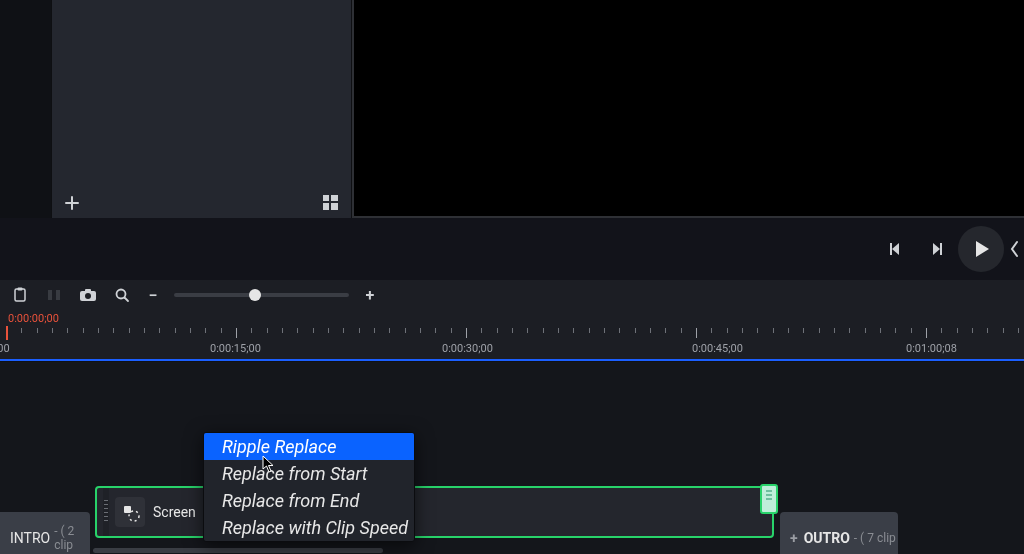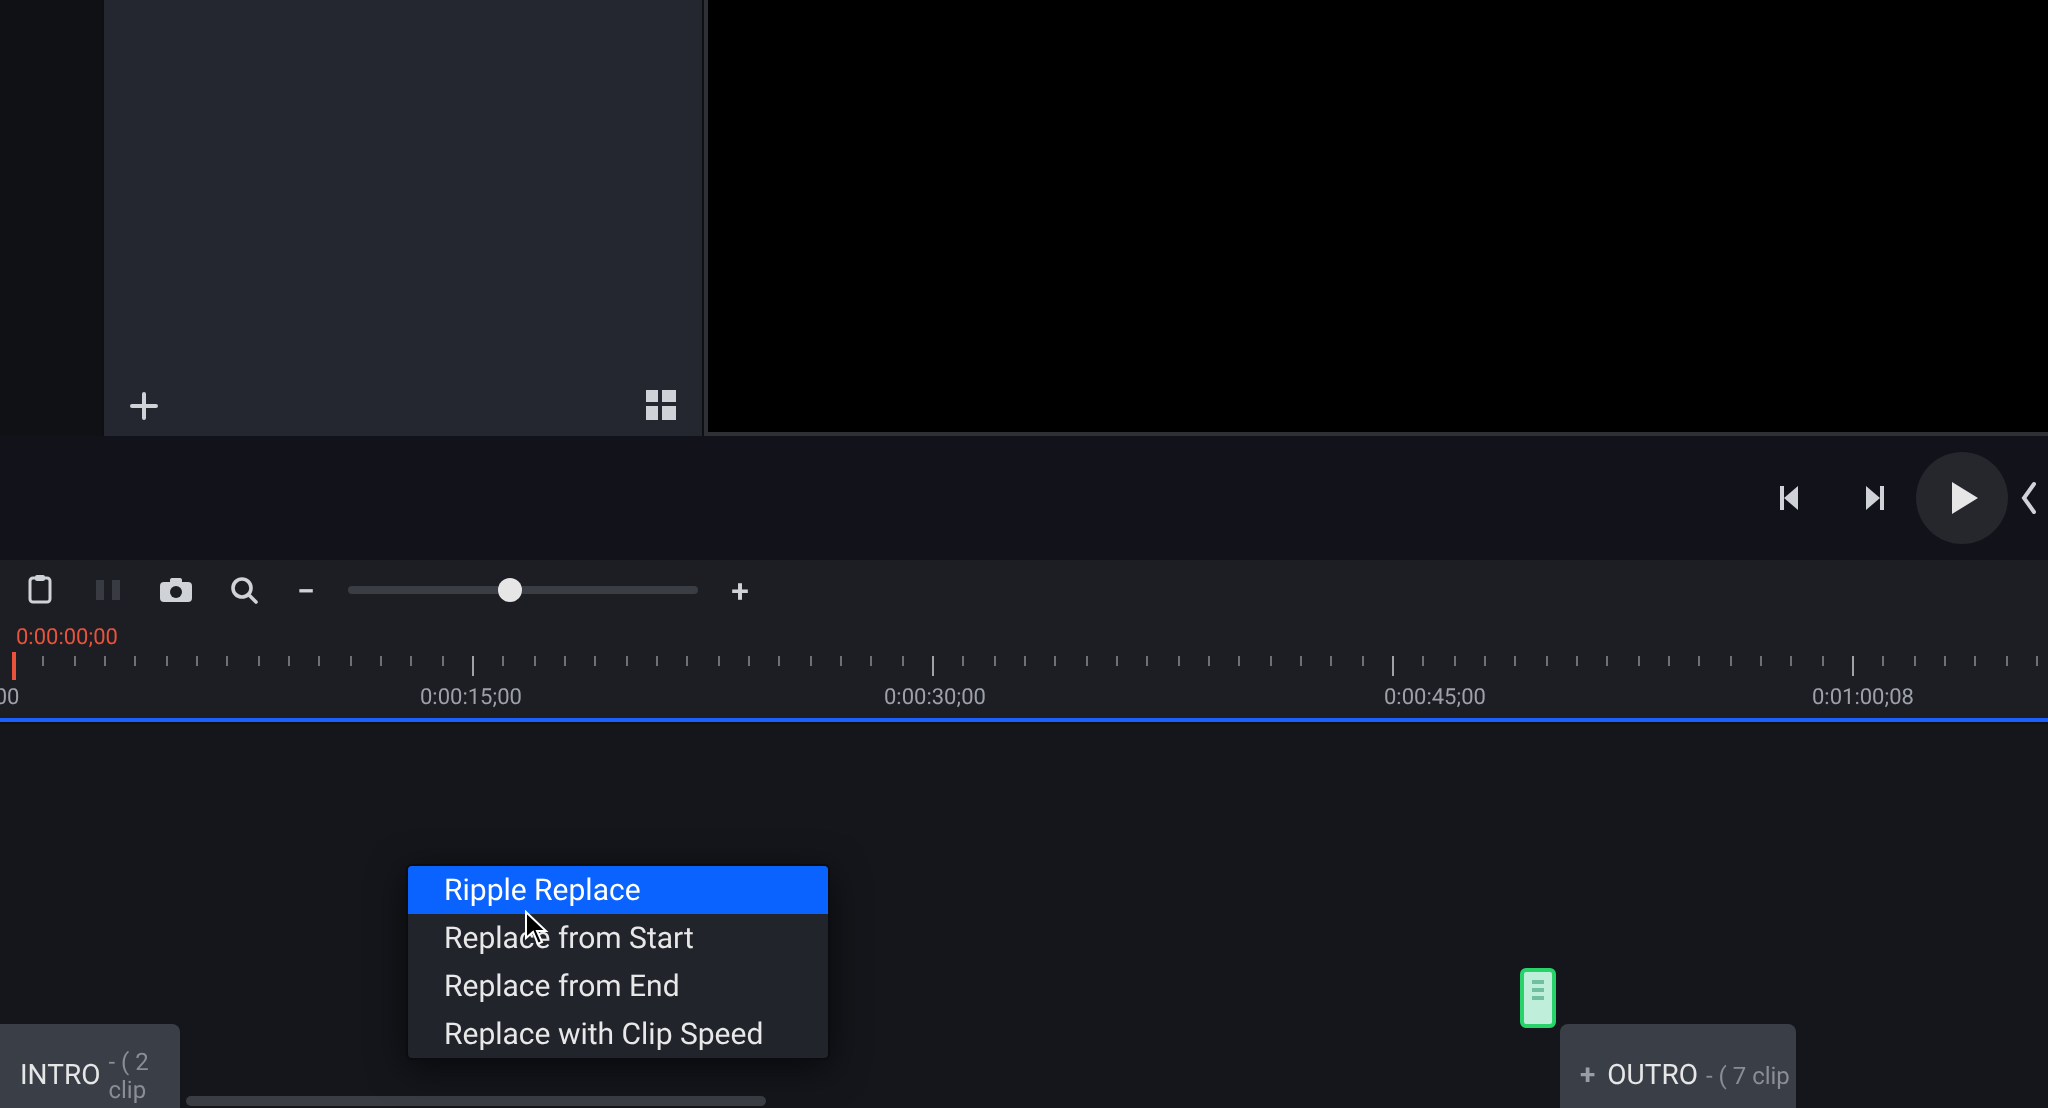--- a/index.html
+++ b/index.html
@@ -207,24 +207,25 @@
     width:212px;
     background:#21242b;
     border:1px solid #0b0c0f;
     border-radius:3px;
     box-shadow: 0 4px 18px rgba(0,0,0,0.6);
     overflow:hidden;
     z-index:50;
   }
   .context-menu .item {
     padding:3px 18px;
-    font-size:15px;
+    font-size:18px;
     color:#e8e8e8;
     cursor:pointer;
     white-space:nowrap;
+    font-style:italic;
   }
   .context-menu .item.selected {
     background:#0a63ff;
     color:#fff;
   }
 
   
   .cursor {
     position:absolute; left:262px; top:455px; z-index:60;
     width:14px; height:18px;
@@ -414,26 +415,38 @@
   <div class="playhead" id="playhead" style="left: 6px;"></div>
 </div>
 
 <div class="timeline">
 
   <div class="clip intro">
     <span style="font-weight:400">INTRO</span>
     <span class="sub">- ( 2 clip</span>
   </div>
 
+  <div class="clip screen">
+    <div class="drag">
+      <div class="drag-lines"></div>
+    </div>
+    <div class="thumbicon">
+      <svg width="20" height="20" viewBox="0 0 20 20">
+        <rect x="4" y="4" width="7" height="7" rx="1" fill="#e6e6e6"></rect>
+        <circle cx="14" cy="14" r="5" fill="none" stroke="#e6e6e6" stroke-width="1.5" stroke-dasharray="2 3"></circle>
+      </svg>
+    </div>
+    <span>Screen</span>
+  </div>
 
   <div class="doc-handle"></div>
 
   <div class="clip outro">
     <span class="plus">+</span>
-    <span style="font-weight:400">OUTRO</span>
+    <span style="font-weight:700">OUTRO</span>
     <span class="sub">- ( 7 clip</span>
   </div>
 </div>
 
 <div class="context-menu" id="ctx-menu">
     <div class="item selected">Ripple Replace</div>
     <div class="item">Replace from Start</div>
     <div class="item">Replace from End</div>
     <div class="item">Replace with Clip Speed</div>
   </div>

